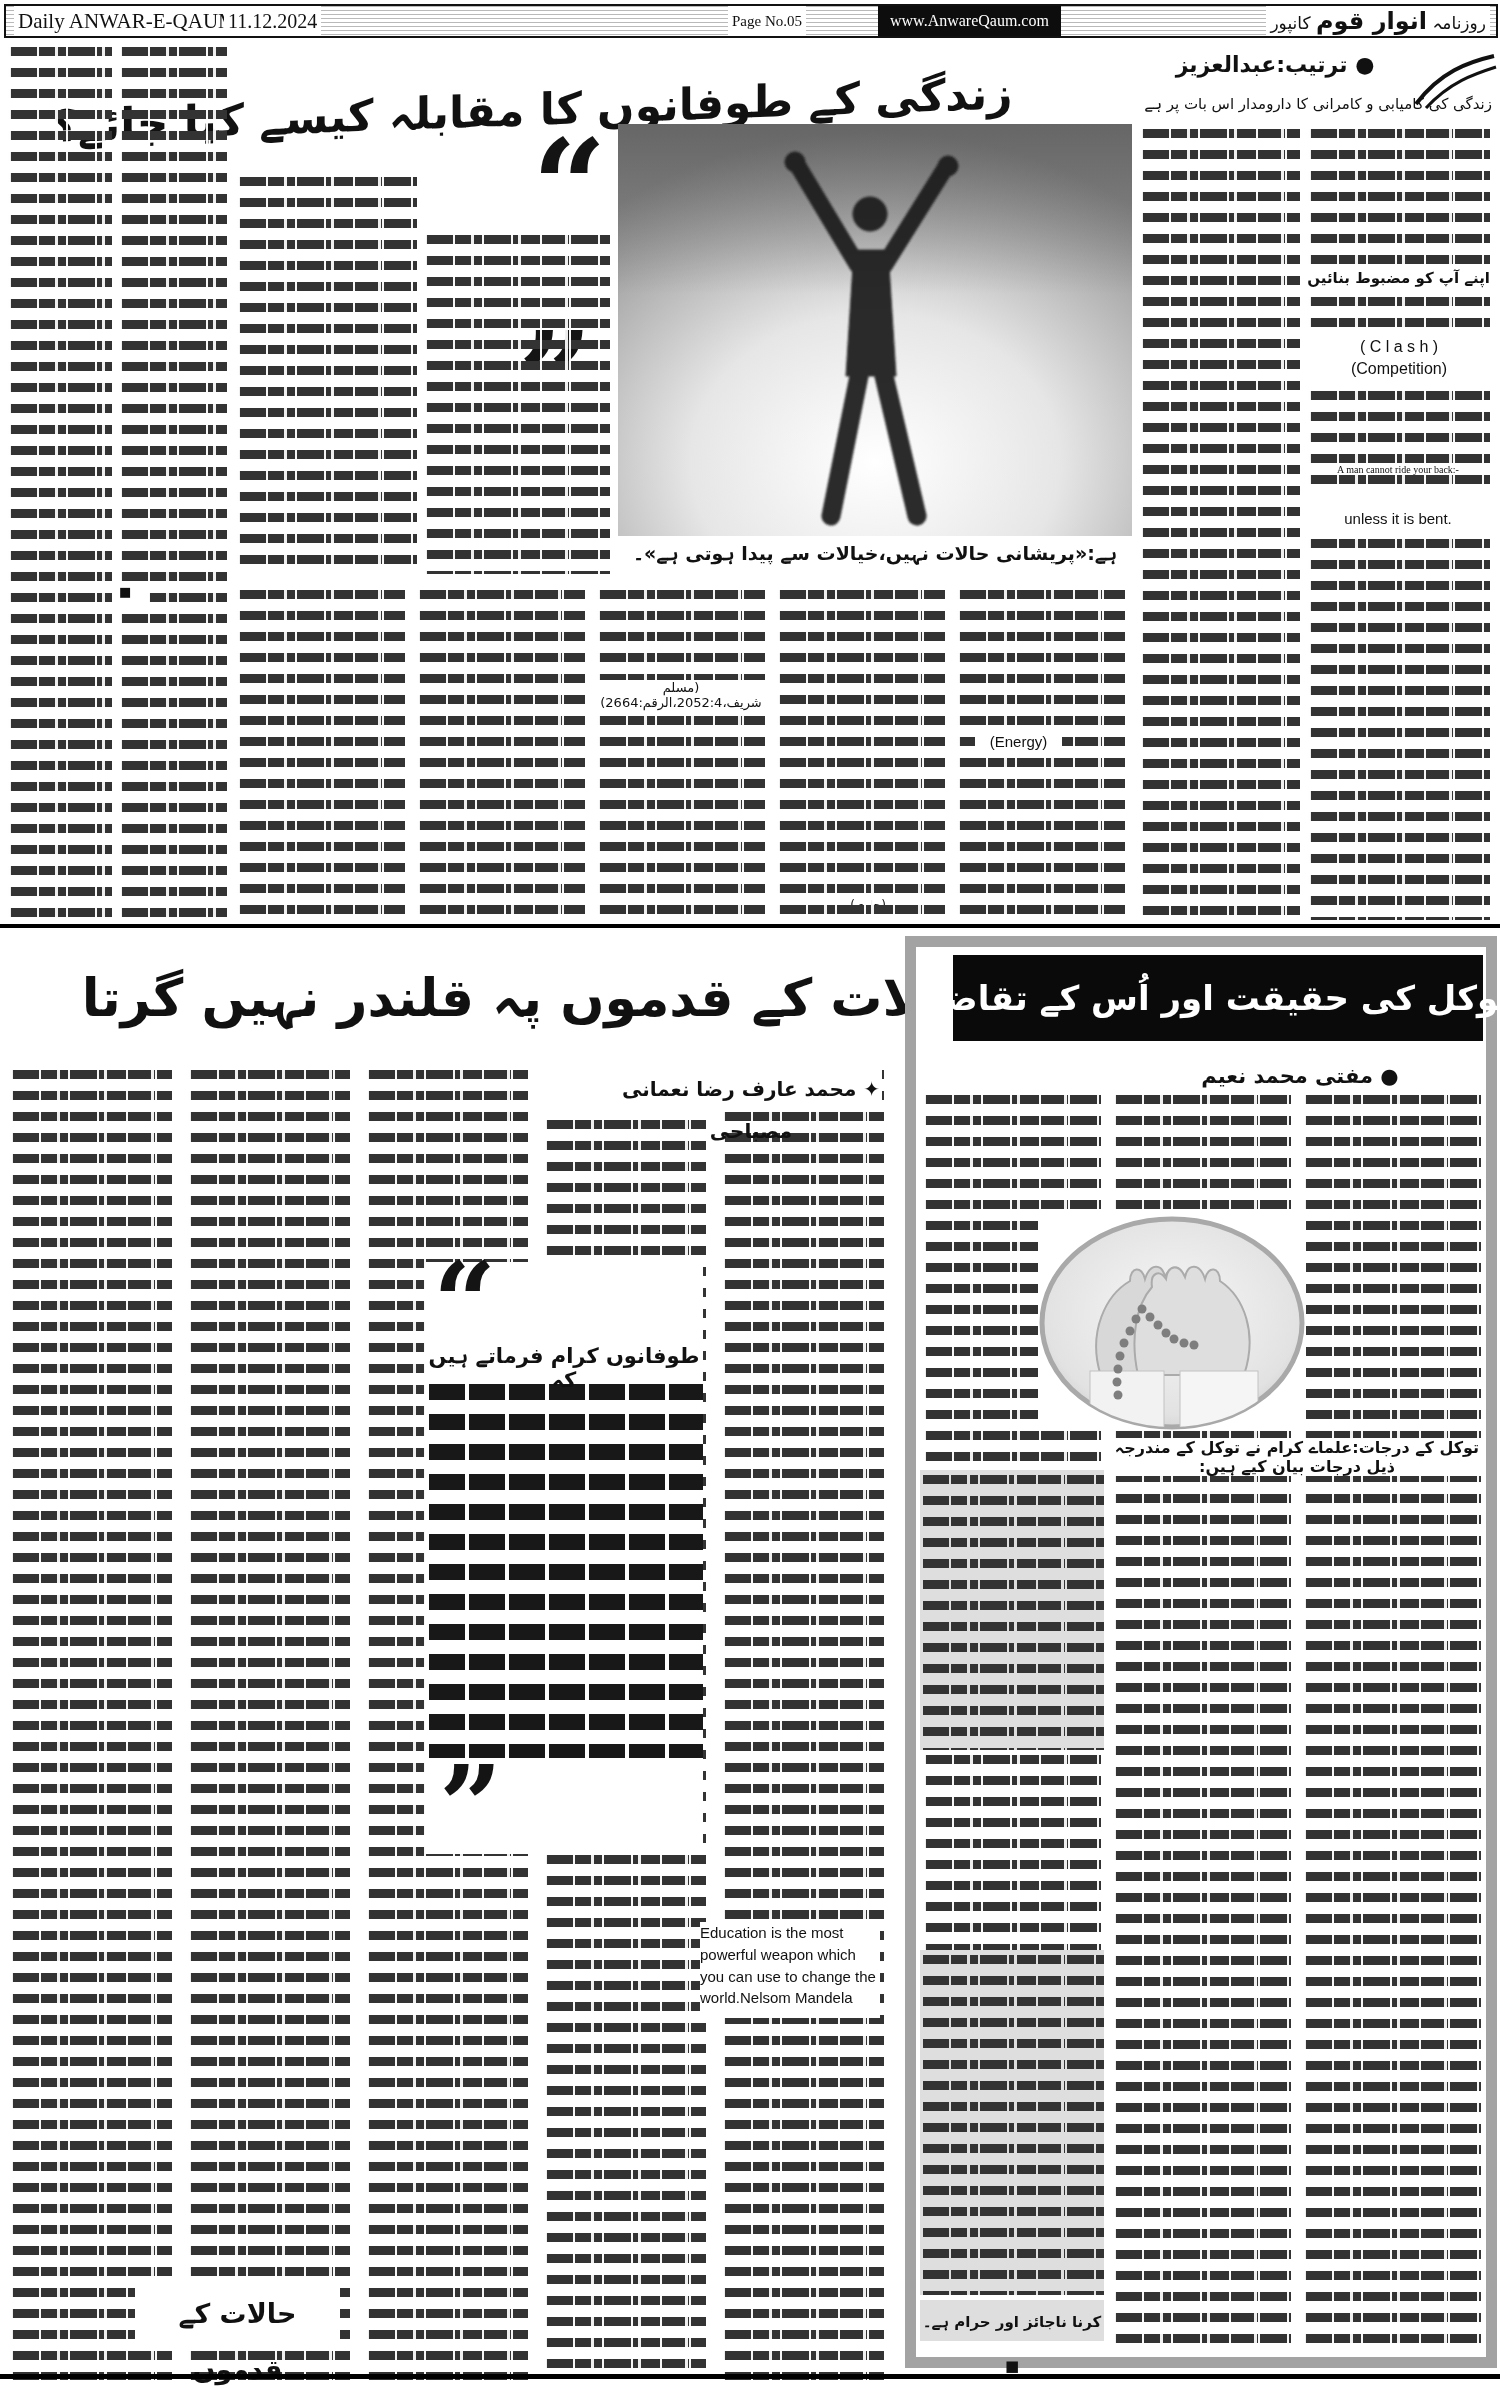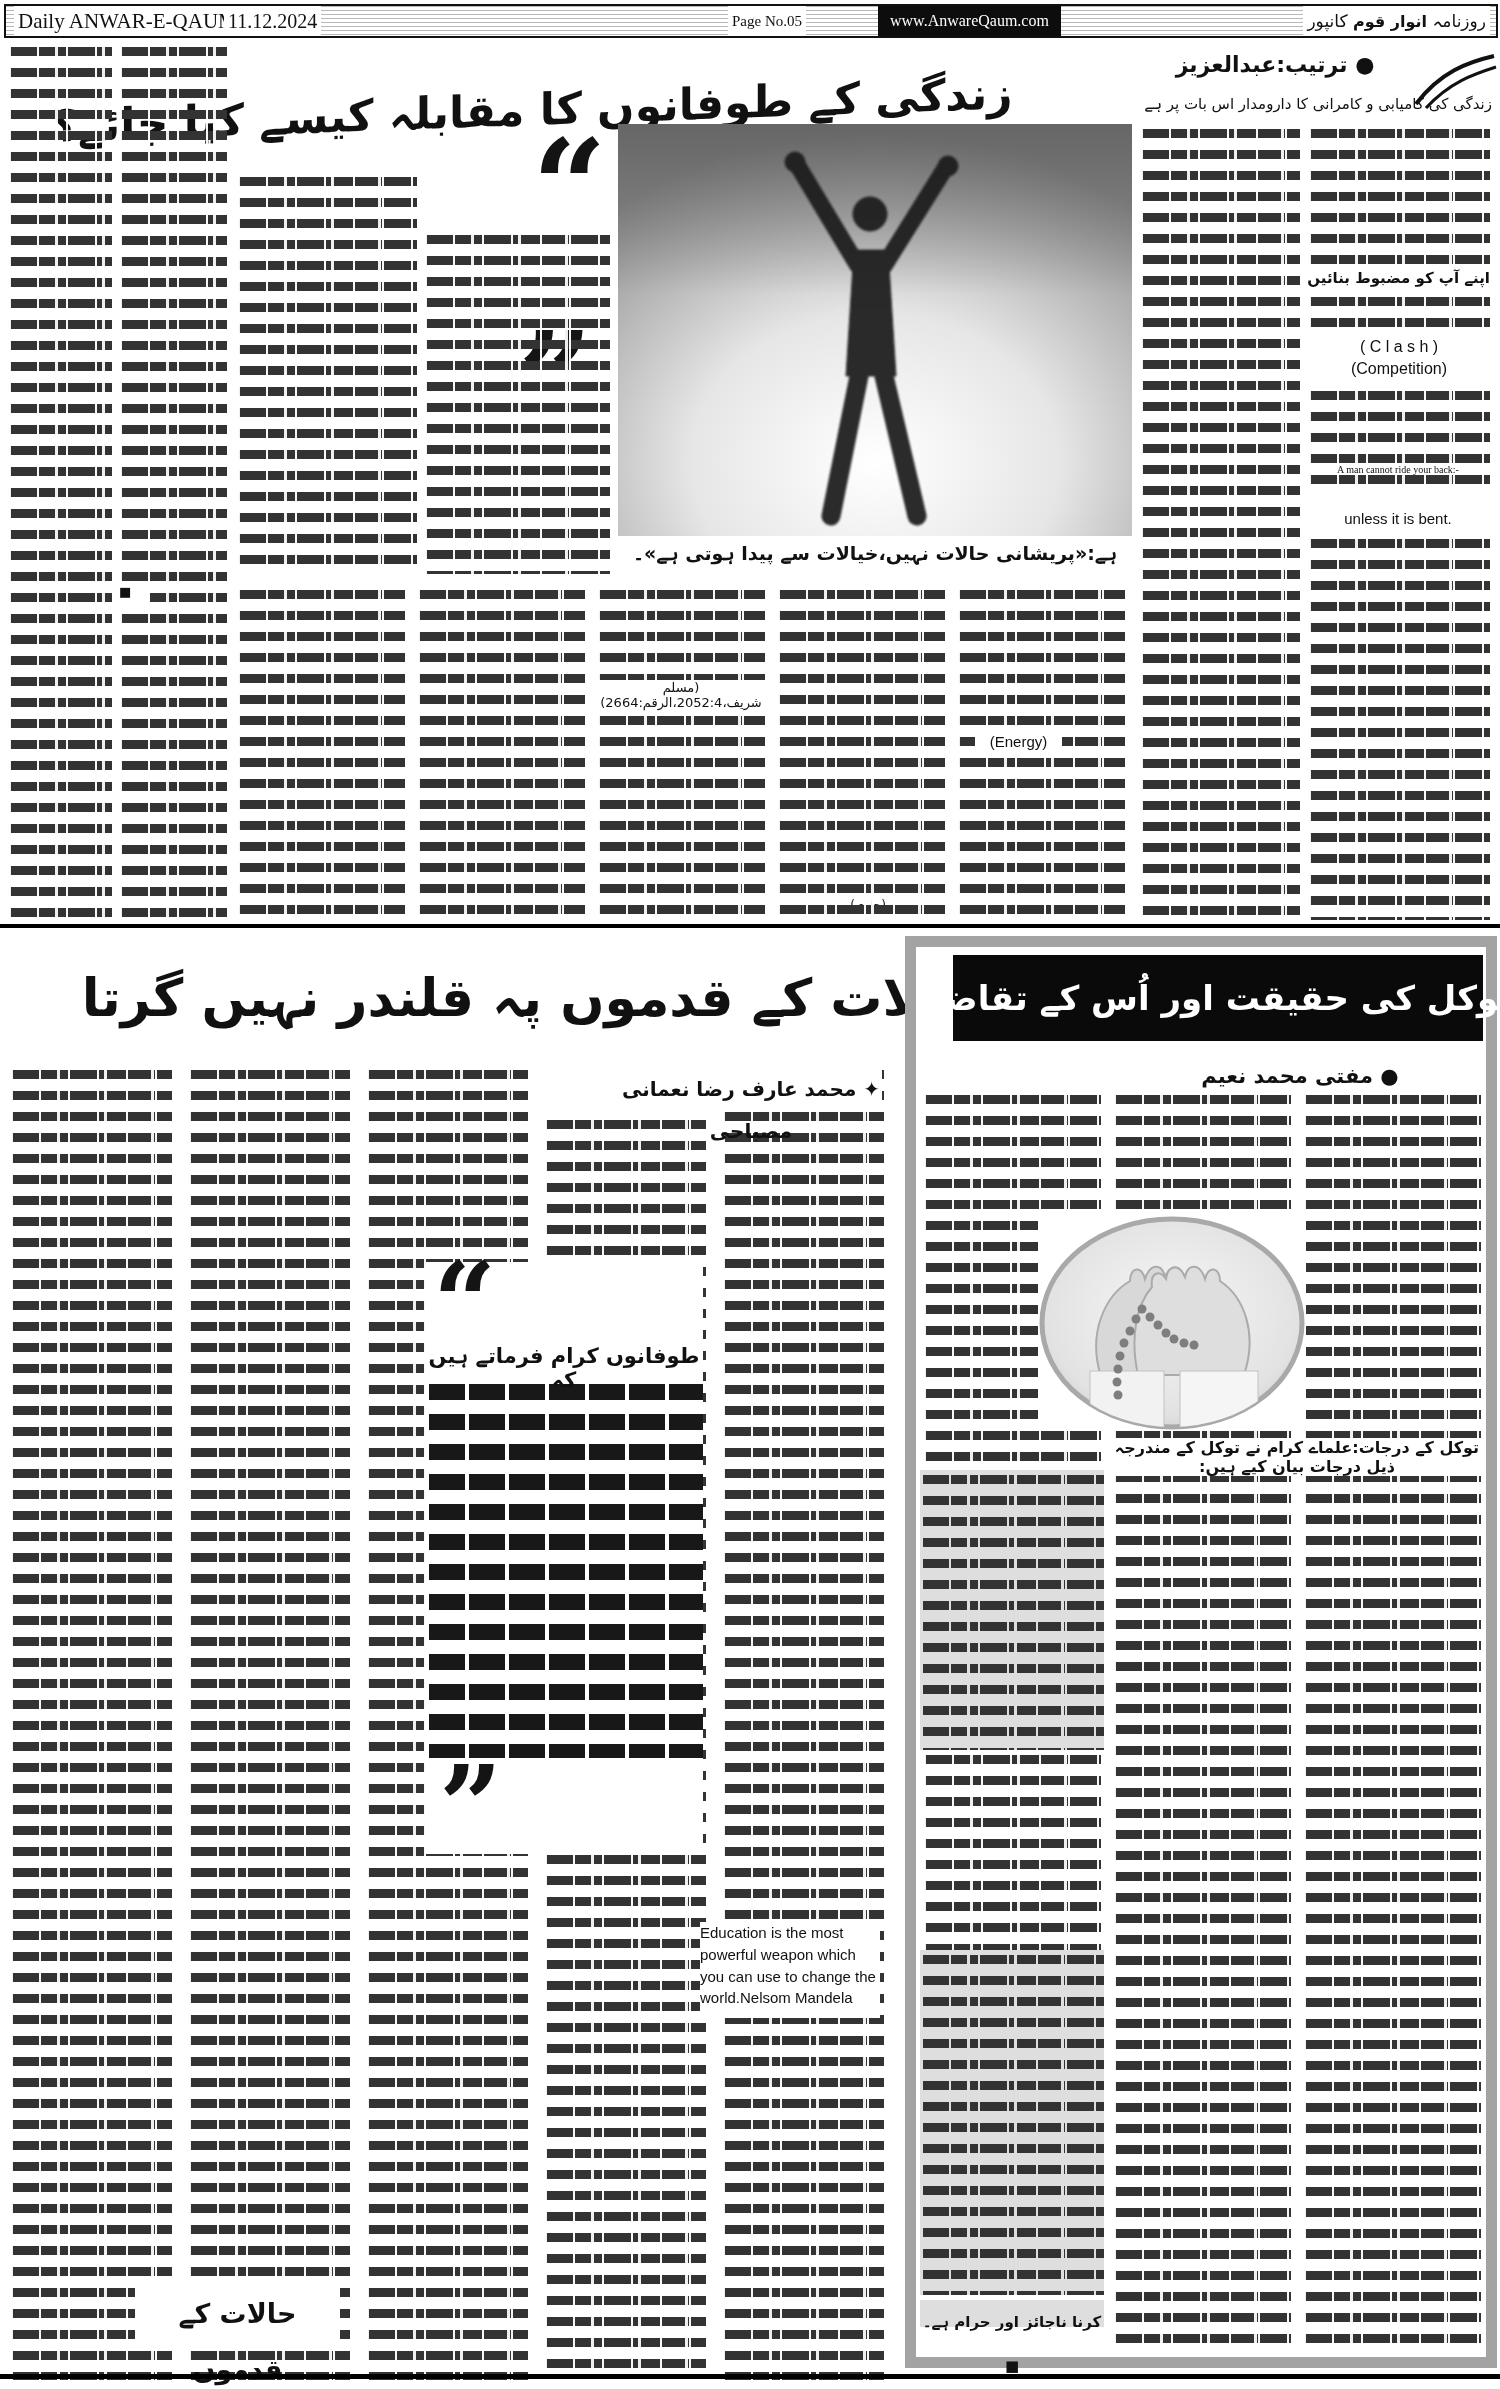--- a/index.html
+++ b/index.html
@@ -40,21 +40,21 @@
 
 <div class="page">
 
   <div class="abs masthead">
     <span class="mh-item serif" style="left:8px;font-size:21px;">Daily ANWAR-E-QAUM Kanpur</span>
     <span class="mh-item serif" style="left:218px;font-size:20px;">11.12.2024</span>
     <span class="mh-item serif" style="left:722px;font-size:15px;">Page No.05</span>
     <span class="mh-item mh-site serif" style="left:872px;font-size:16px;">www.AnwareQaum.com</span>
     <span class="mh-item rtl" style="right:6px;font-size:17px;">
       <span>روزنامہ</span>
-      <b style="font-size:16px;">انوار قوم</b>
+      <b style="font-size:24px;">انوار قوم</b>
       <span>کانپور</span>
     </span>
   </div>
 
   <div class="abs headline rtl" style="left:225px;top:48px;width:615px;height:122px;font-size:44px;transform:skewY(-2deg);">زندگی کے طوفانوں کا مقابلہ کیسے کیا جائے؟</div>
 
   <svg class="abs" style="left:1412px;top:52px;" width="86" height="58" viewBox="0 0 86 58">
     <path d="M4,52 C28,20 56,10 82,4" stroke="#111" stroke-width="4" fill="none"></path>
     <path d="M14,56 C38,30 62,22 84,15" stroke="#111" stroke-width="3" fill="none"></path>
   </svg>
@@ -200,20 +200,20 @@
           <circle cx="82" cy="143" r="4.5"></circle>
           <circle cx="80" cy="156" r="4.5"></circle>
         <circle cx="79" cy="169" r="4.5"></circle>
           <circle cx="80" cy="182" r="4.5"></circle>
       </g>
     </g>
   </svg>
 
   <div class="abs rtl ctr whitebg" style="left:1113px;top:1438px;width:368px;font-size:16px;font-weight:bold;">توکل کے درجات:علماے کرام نے توکل کے مندرجہ ذیل درجات بیان کیے ہیں:</div>
 
-  <div class="abs rtl ctr" style="left:920px;top:2300px;width:184px;height:27px;background:#dedede;font-size:15px;font-weight:bold;line-height:44px;">
+  <div class="abs rtl ctr" style="left:920px;top:2300px;width:184px;height:41px;background:#dedede;font-size:15px;font-weight:bold;line-height:44px;">
     <span>کرنا ناجائز اور حرام ہے۔</span>
     <span>■</span>
   </div>
 
   <div class="abs rule" style="left:0;top:2374px;width:1500px;height:5px;"></div>
 
 </div>
 
 </body></html>

